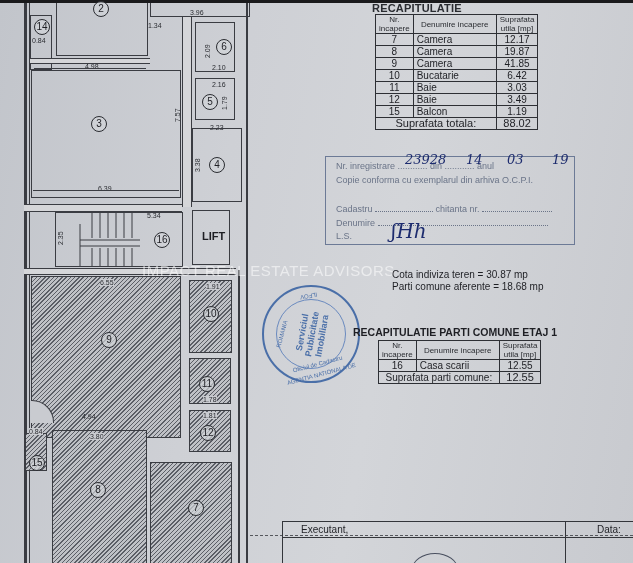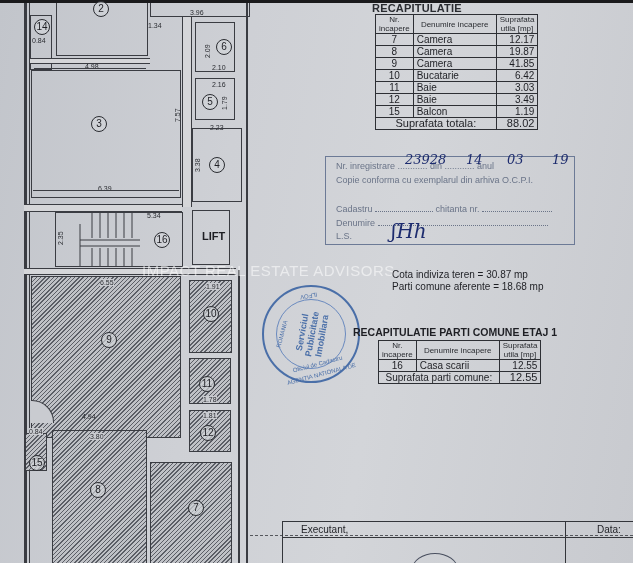--- a/index.html
+++ b/index.html
@@ -32,21 +32,21 @@
 
   
   .title1 { position:absolute; left:372px; top:2px; font-size:11px; font-weight:bold; color:#2a2c31; letter-spacing:0.2px; }
   table.rec { position:absolute; border-collapse:collapse; font-size:10px; }
   table.rec td, table.rec th {
     border:1px solid #2d2f34; padding:0 3px; height:11px; line-height:11px; font-weight:normal;
   }
   table.rec th { font-size:8px; line-height:9px; text-align:center; color:#2a2c31; }
   .c-nr { text-align:center; width:28px; }
   .c-name { text-align:left; width:76px; }
-  .c-val { text-align:right; width:32px; }
+  .c-val { text-align:center; width:32px; }
   .total-row td { font-size:11px; height:12px; line-height:12px; }
 
   .stamp-rect {
     position:absolute; left:325px; top:156px; width:250px; height:89px;
     border:1.5px solid #6c7a96; box-sizing:border-box; color:#6a7488; font-size:9px;
   }
   .stamp-rect .ln { position:absolute; left:10px; white-space:nowrap; }
   .stamp-rect .dots { display:inline-block; border-bottom:1px dotted #6a7488; height:8px; vertical-align:baseline; }
   .handwrite { position:absolute; color:#1d2c6e; font-family:"DejaVu Serif", serif; font-style:italic; font-size:13px; }
 

